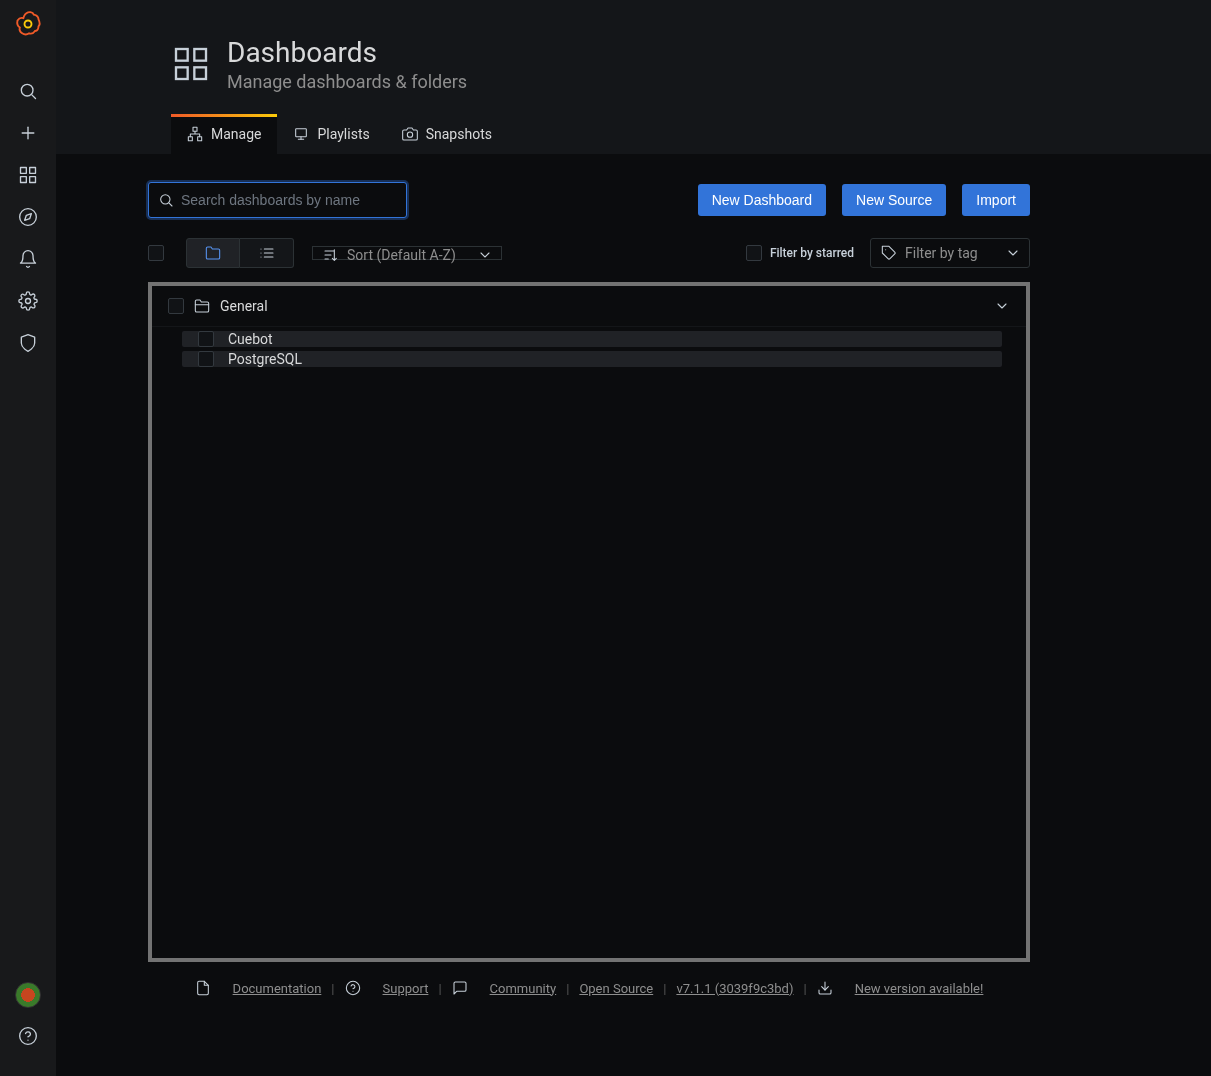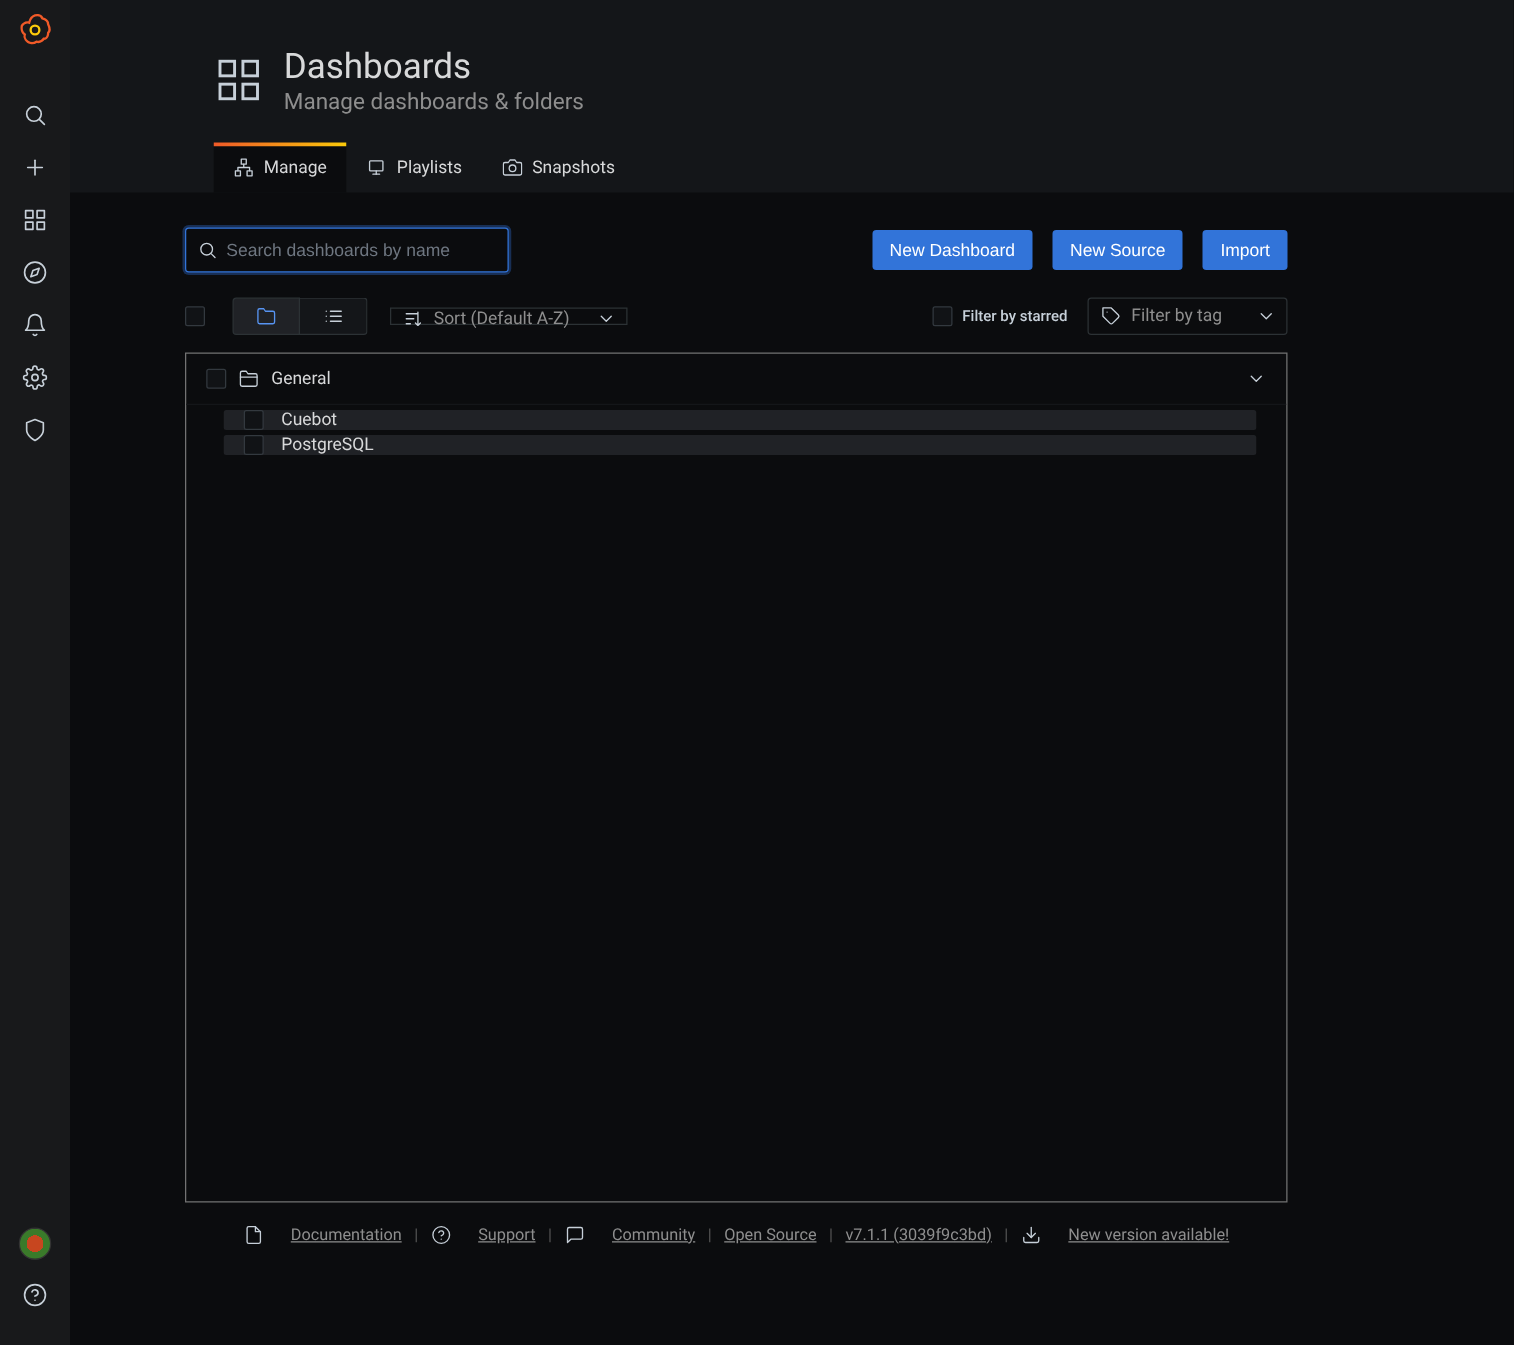--- a/index.html
+++ b/index.html
@@ -170,21 +170,21 @@
   border-radius: 3px;
   display: flex; align-items: center;
   padding: 0 10px;
   gap: 8px;
   color: #8e8e8e;
   position: relative;
 }
 .tag-sel .chev { position: absolute; right: 8px; }
 .list-panel {
   margin-top: 14px;
-  border: 1px solid #737373;
+  border: 4px solid #737373;
   height: 680px;
   background: #0b0c0e;
 }
 .folder-row {
   display: flex;
   align-items: center;
   padding: 12px 16px;
   gap: 10px;
   border-bottom: 1px solid #141619;
 }

